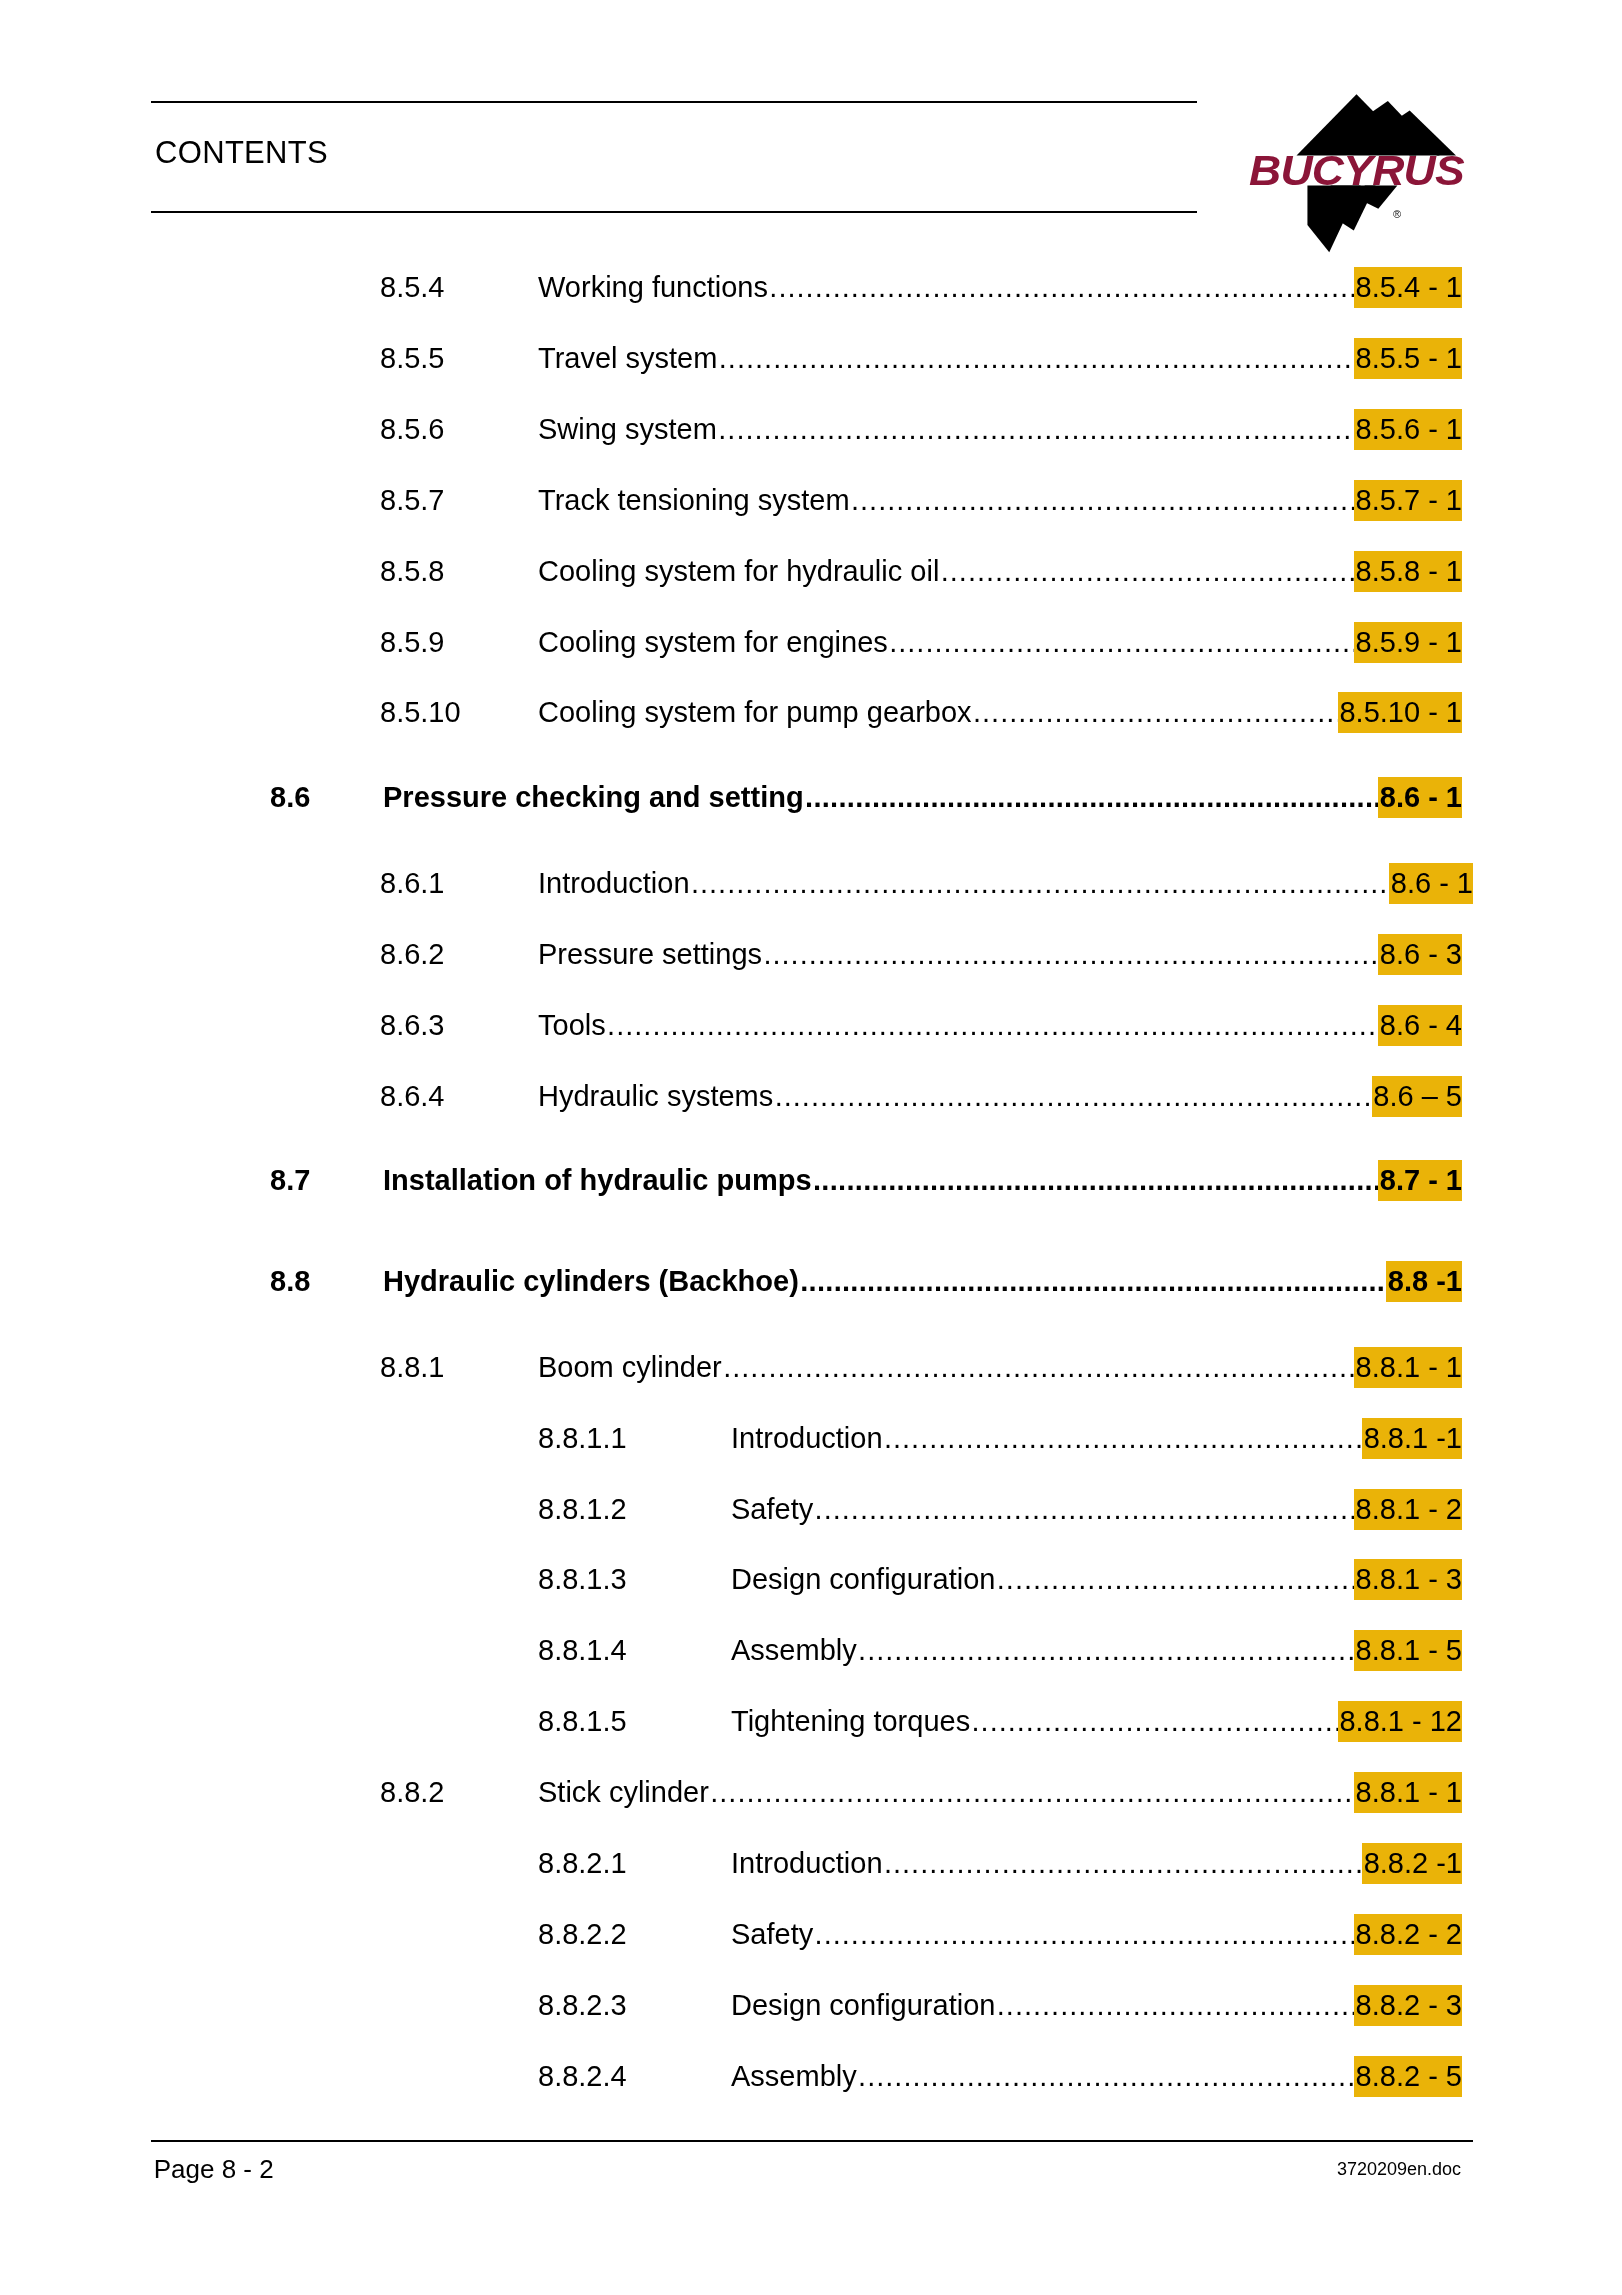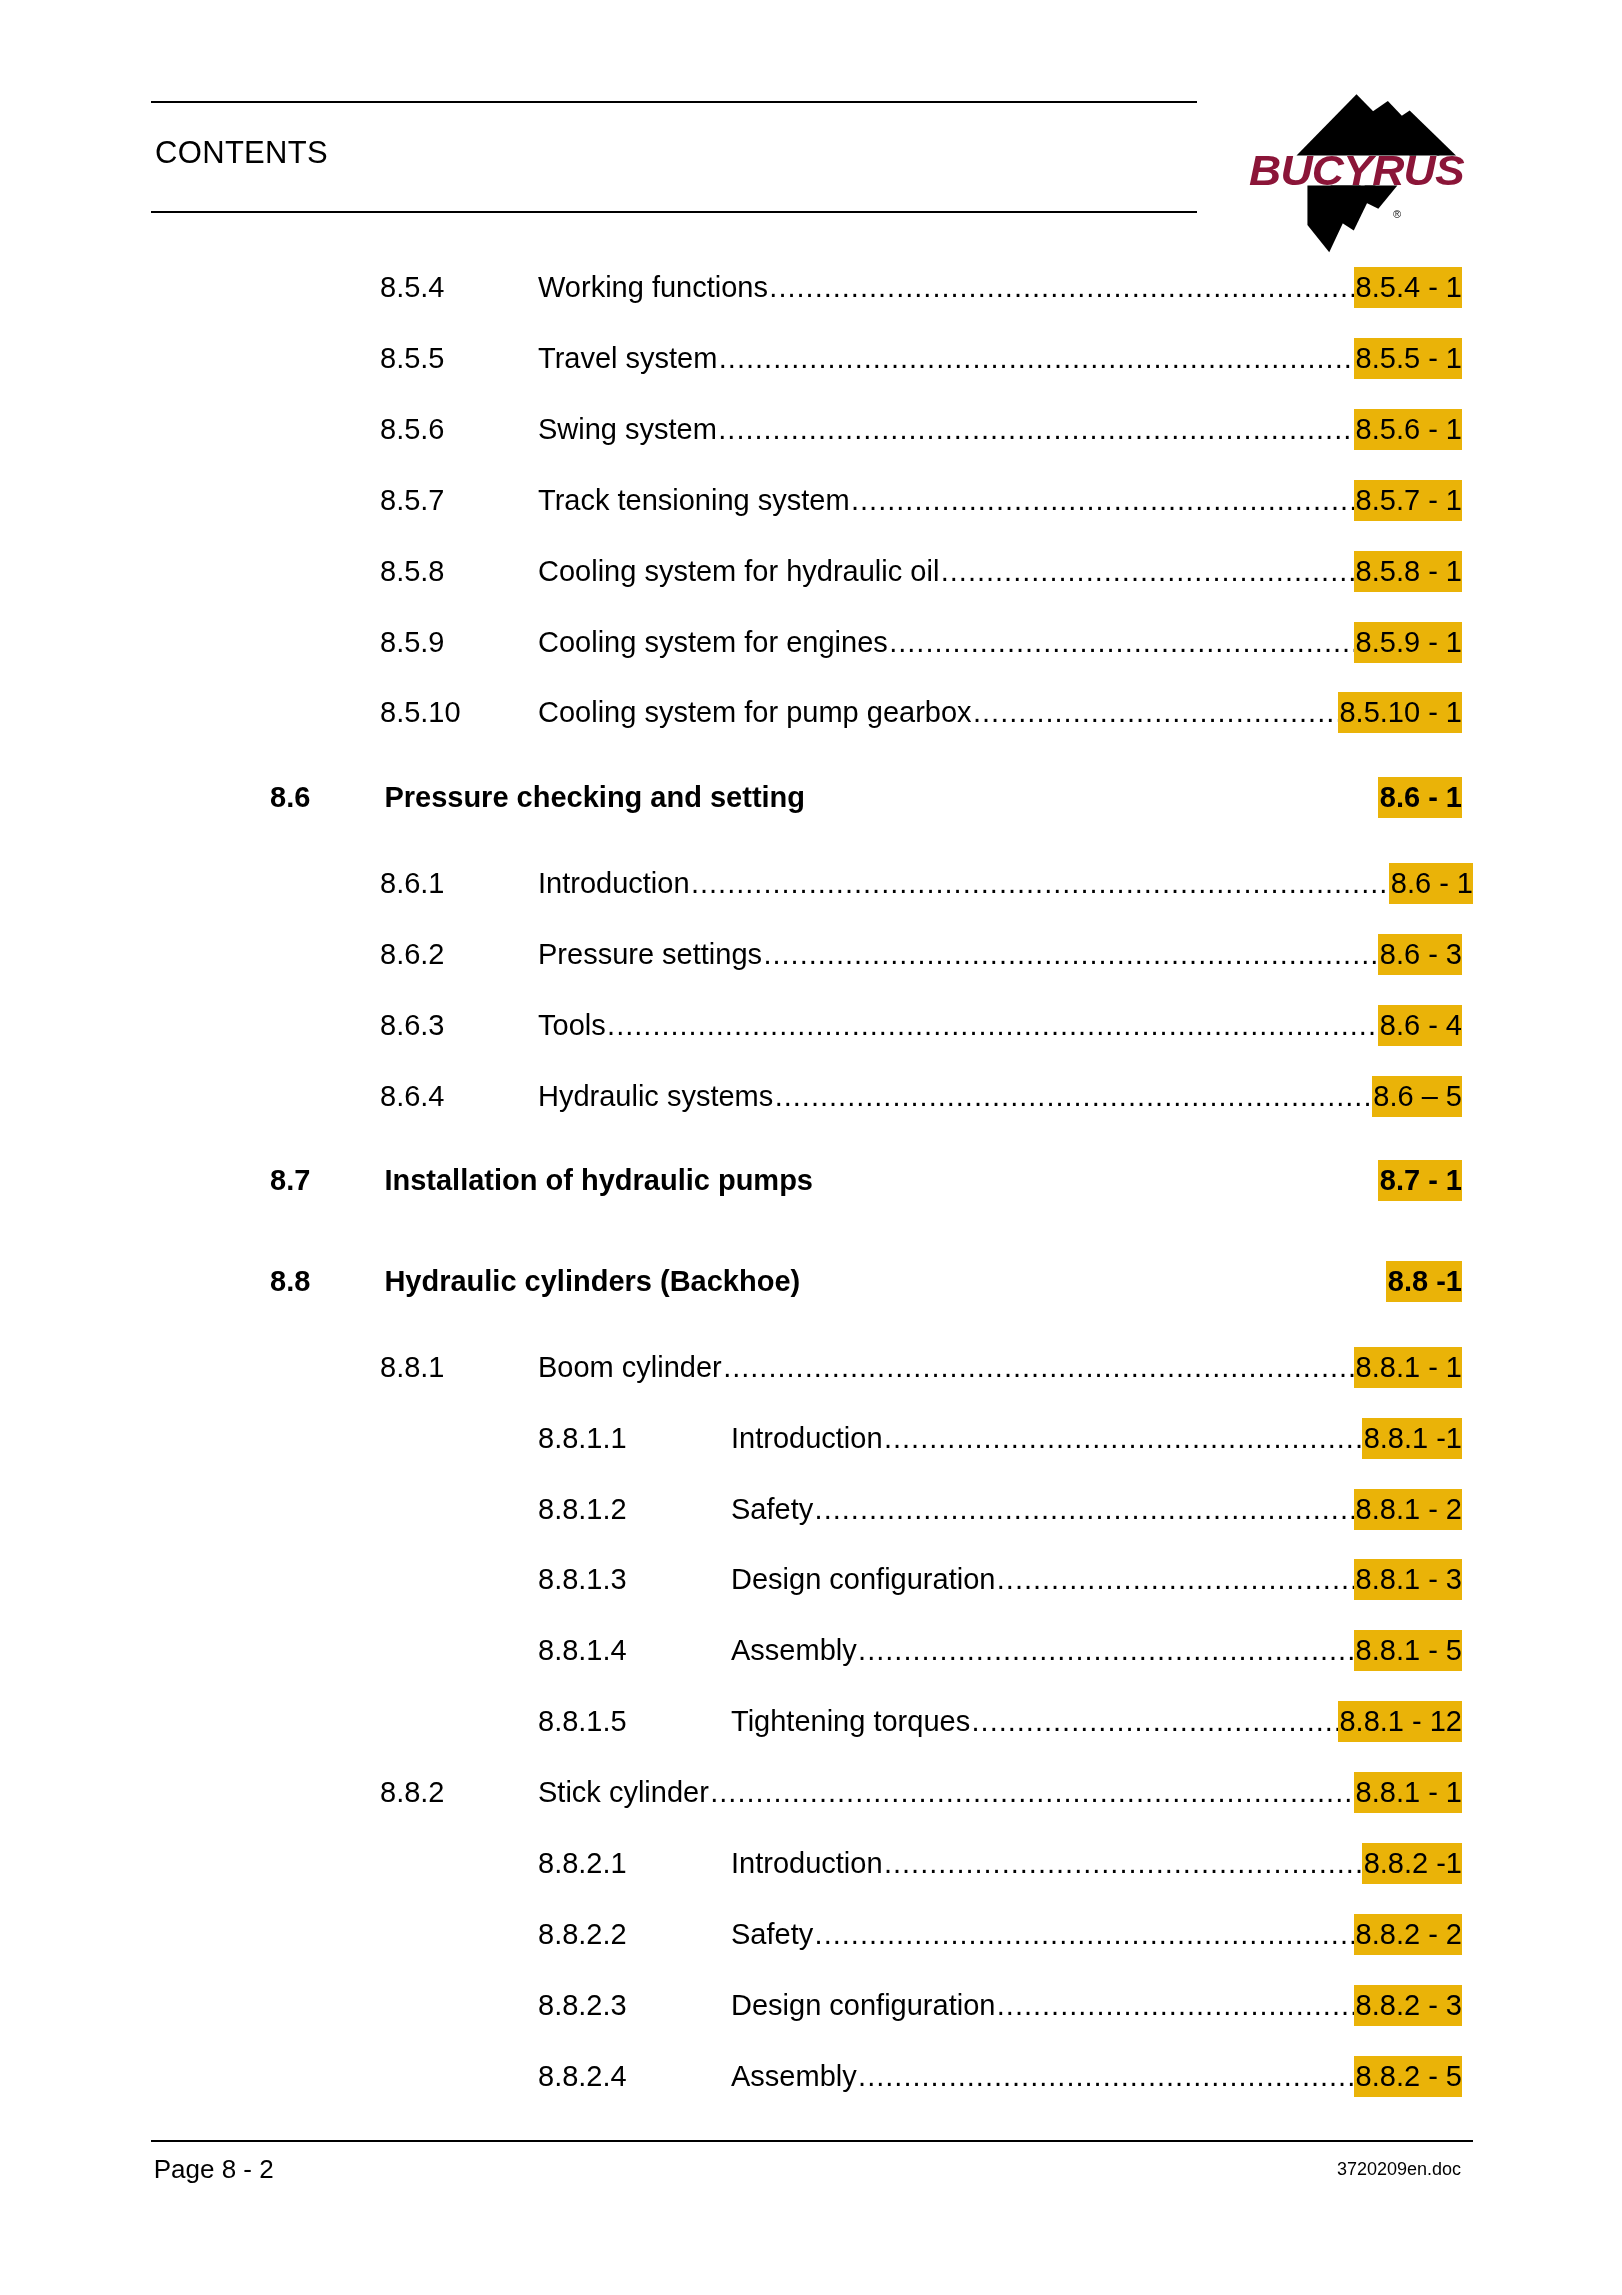--- a/index.html
+++ b/index.html
@@ -130,21 +130,21 @@
     right: 161px;
     font-size: 29px;
     line-height: 41px;
     color: #000000;
     background: #eab308;
     padding-left: 1.4px;
   }
 
   
   .lvl2 .num   { left: 270px;  font-weight: bold; }
-  .lvl2 .titleblk { left: 383px; right: 162px; flex-direction: column; }
+  .lvl2 .titleblk { left: 383px; right: 162px; }
   .lvl2 .ttl   { font-weight: bold; }
   .lvl2 .leader{ font-weight: bold; letter-spacing: 0.3px; }
   .lvl2 .pref  { font-weight: bold; }
 
   .lvl3 .num   { left: 380px; }
   .lvl3 .titleblk { left: 538px; right: 161px; }
 
   .lvl4 .num   { left: 538px; }
   .lvl4 .titleblk { left: 731px; right: 161px; }
 

